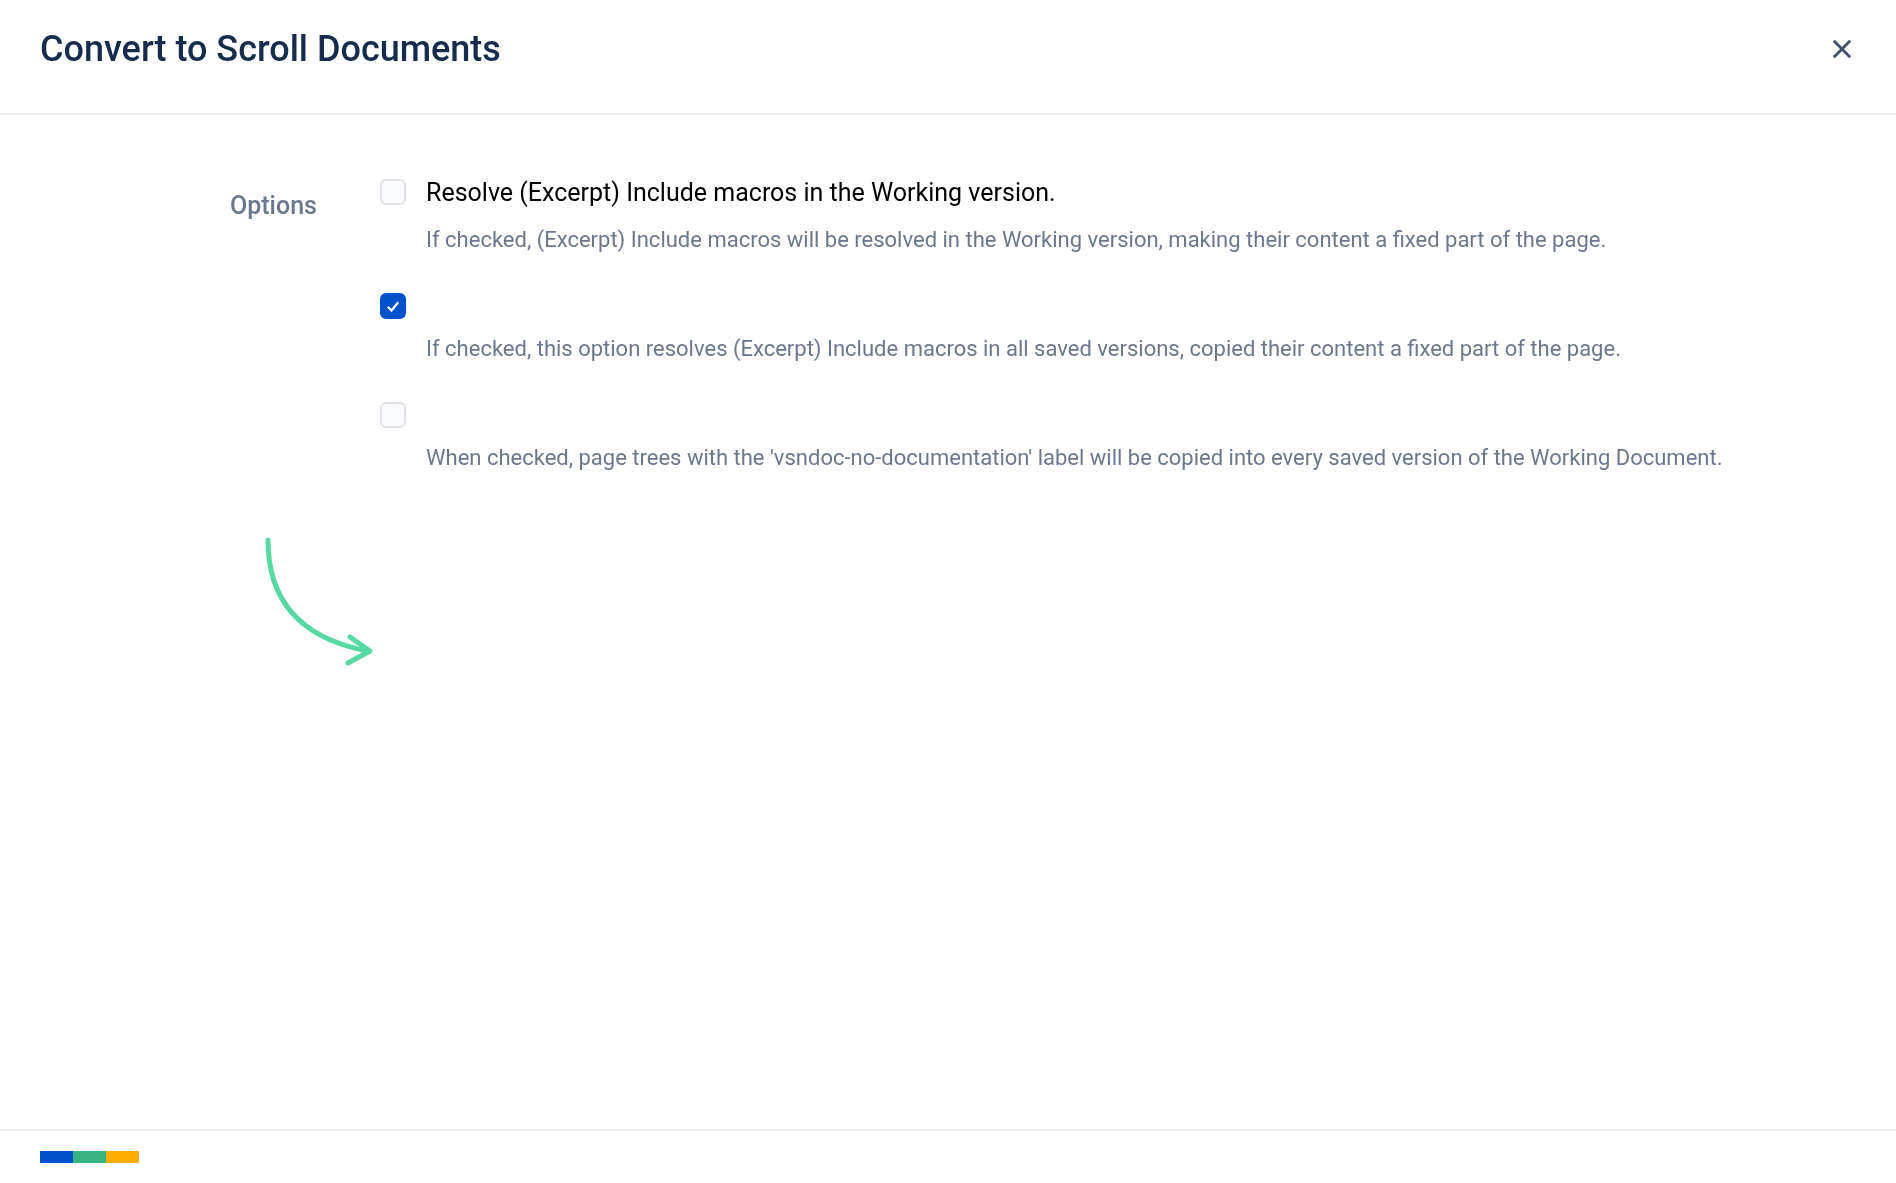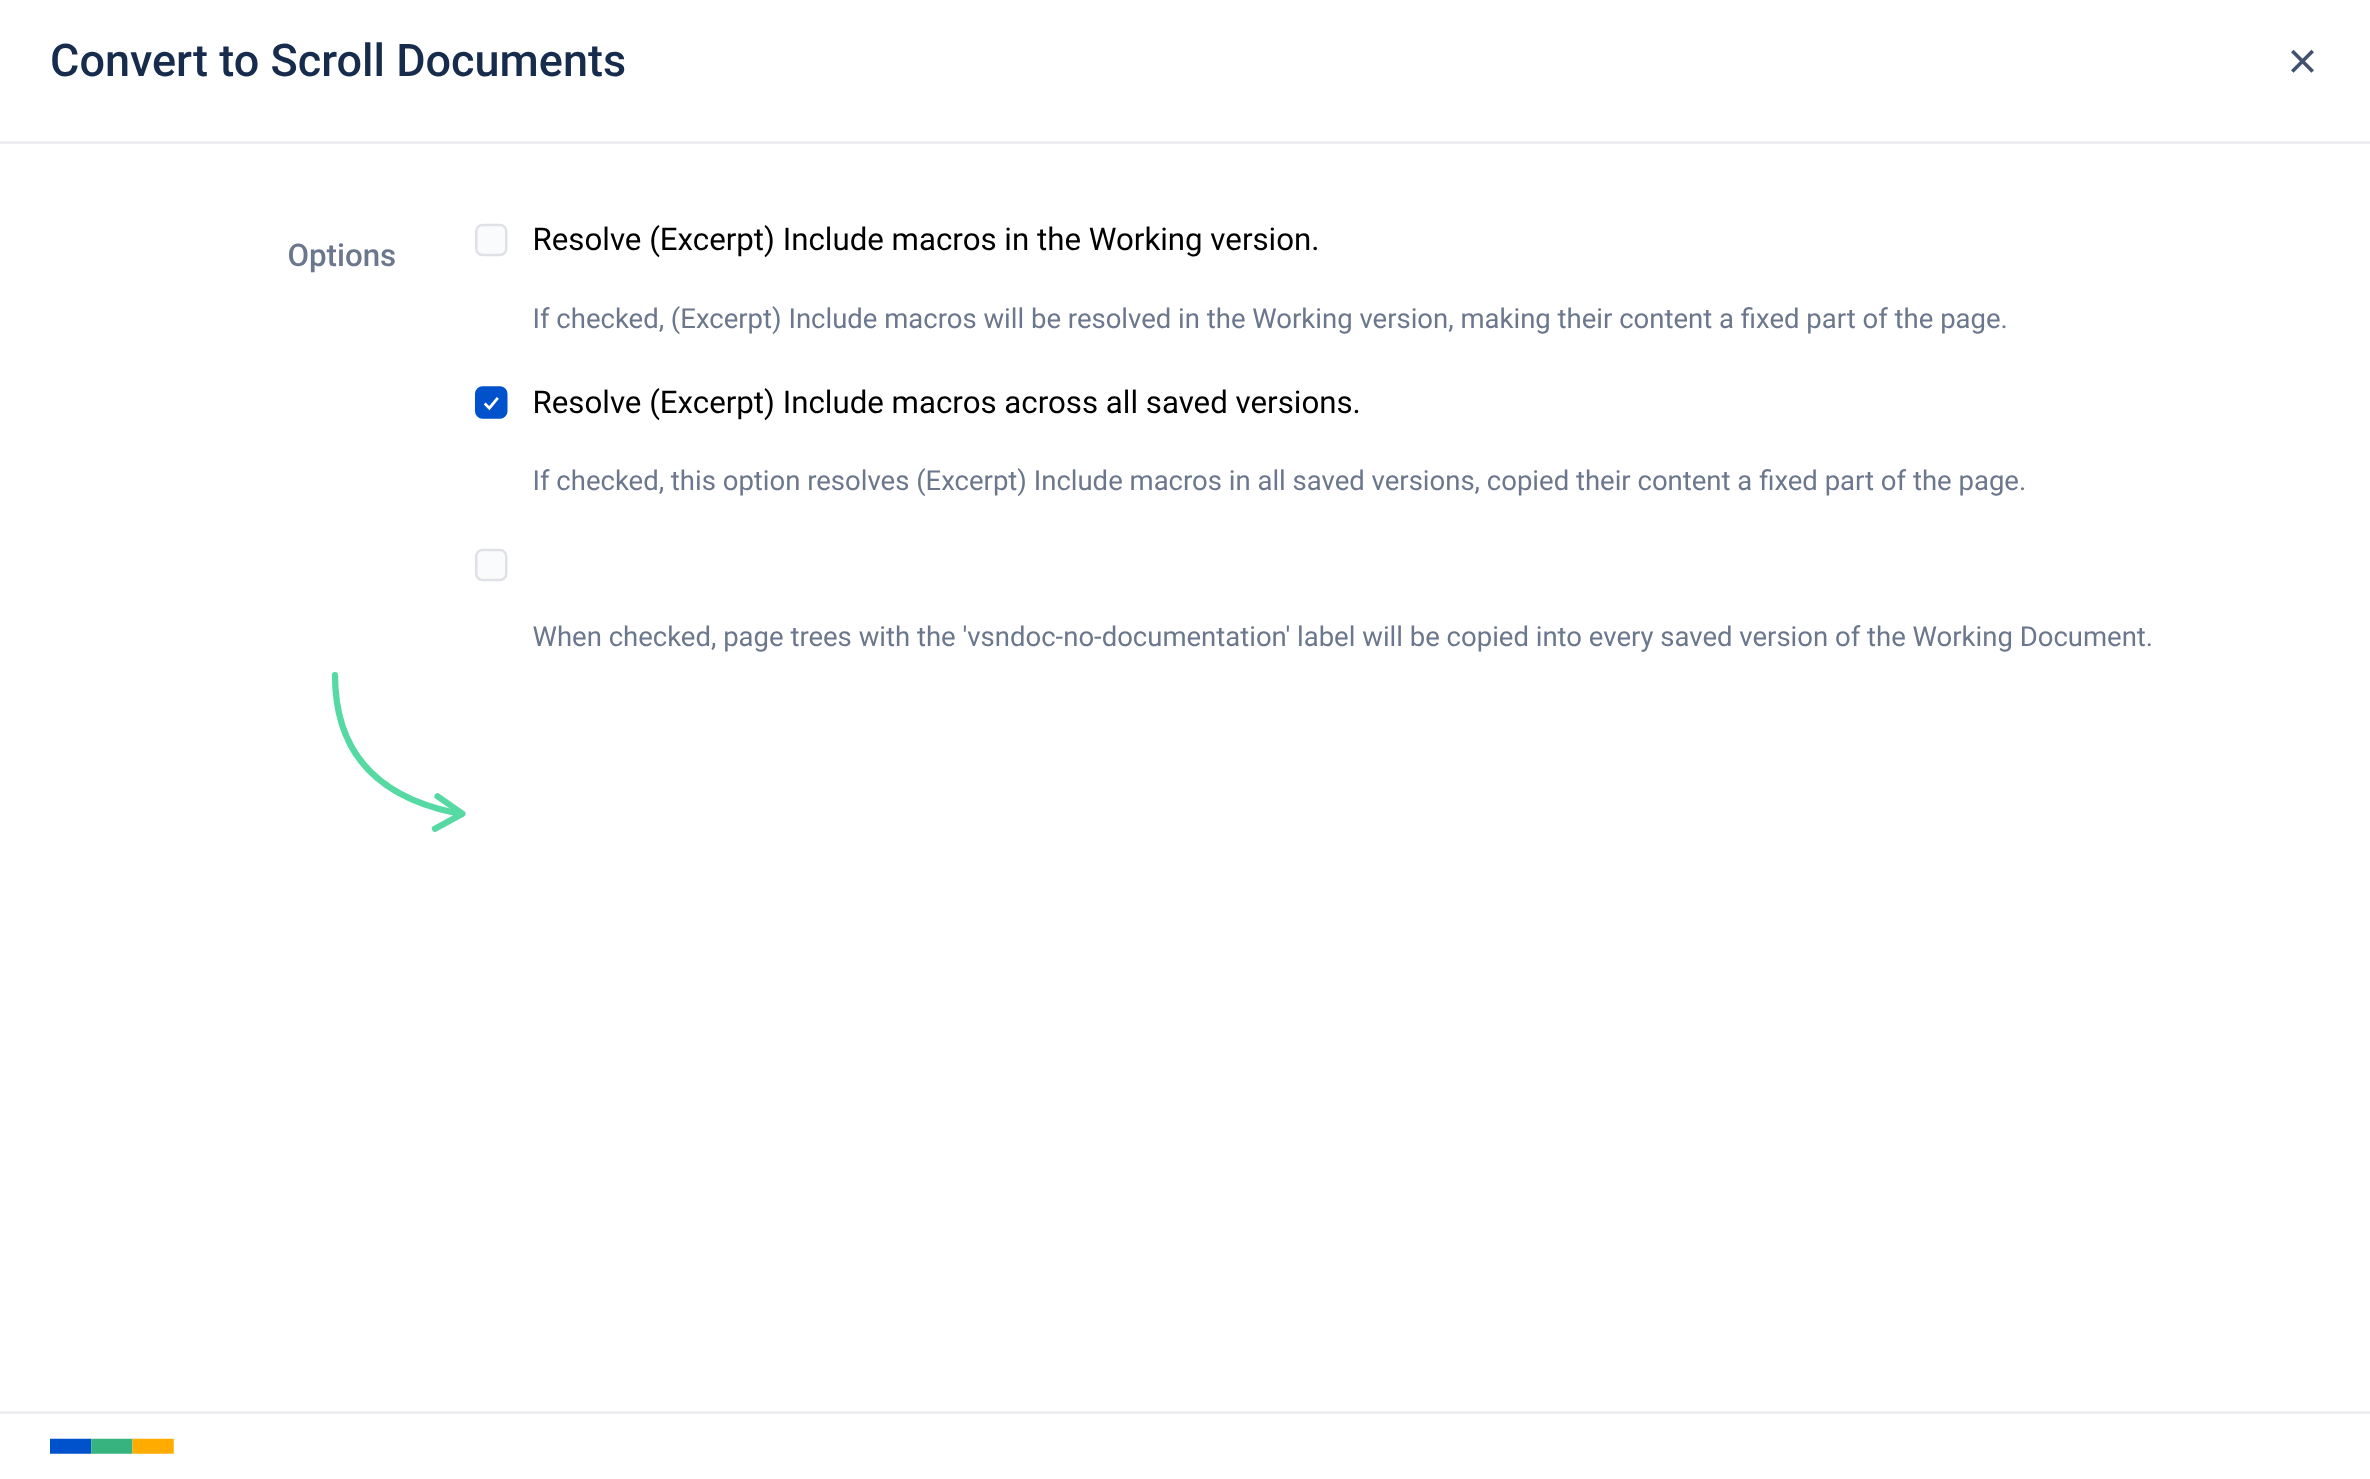--- a/index.html
+++ b/index.html
@@ -95,21 +95,21 @@
       font-size: 25px;
       color: #000000;
       font-weight: 400;
       line-height: 1.4;
     }
     .option-desc {
       font-size: 22px;
       color: #6B778C;
       line-height: 1.6;
       margin-left: 46px;
-      margin-top: 28px;
+      margin-top: 12px;
     }
     .arrow-annotation {
       position: absolute;
       left: 258px;
       top: 420px;
       width: 130px;
       height: 140px;
       pointer-events: none;
     }
     .footer {
@@ -184,21 +184,20 @@
       <div class="option-desc">If checked, (Excerpt) Include macros will be resolved in the Working version, making their content a fixed part of the page.</div>
     </div>
 
     <div class="option-block">
       <div class="option-row">
         <div class="checkbox checked">
           <svg viewBox="0 0 24 24">
               <polyline points="5 13 10 18 19 7"></polyline>
             </svg>
         </div>
-        <div class="option-label">Resolve (Excerpt) Include macros across all saved versions.</div>
       </div>
       <div class="option-desc">If checked, this option resolves (Excerpt) Include macros in all saved versions, copied their content a fixed part of the page.</div>
     </div>
 
     <div class="option-block">
       <div class="option-row">
         <div class="checkbox unchecked"></div>
       </div>
       <div class="option-desc">When checked, page trees with the 'vsndoc-no-documentation' label will be copied into every saved version of the Working Document.</div>
     </div>

